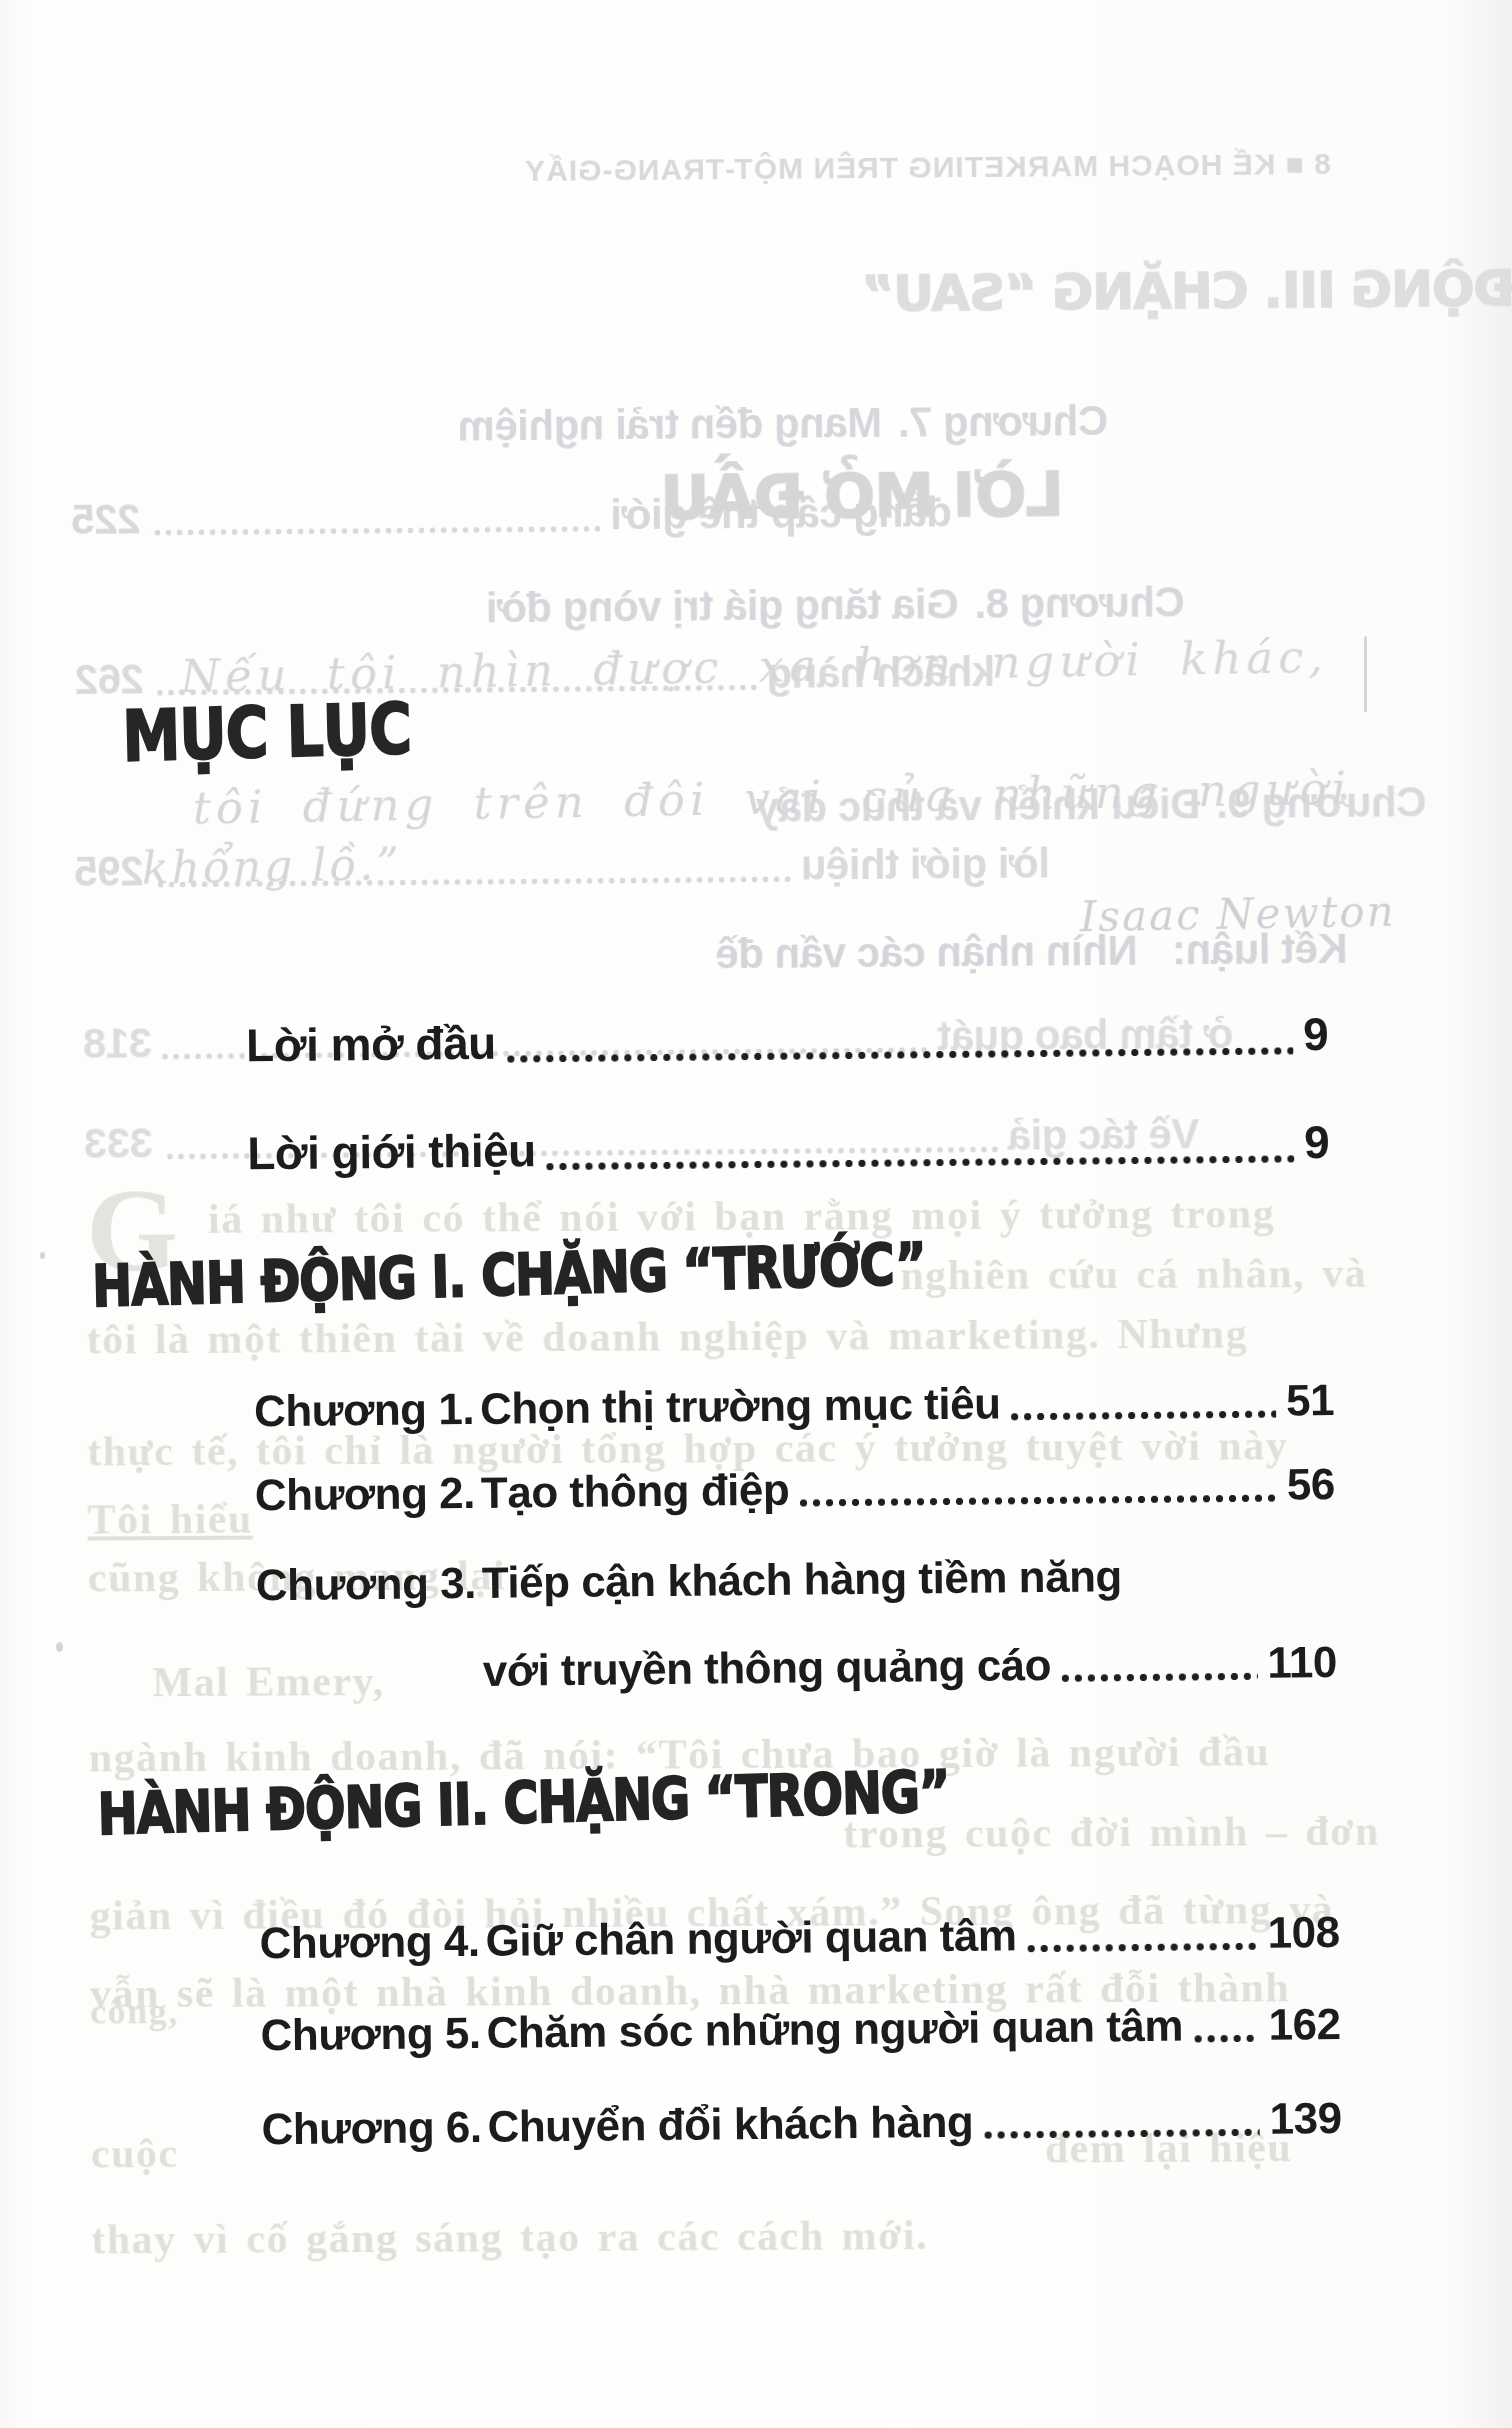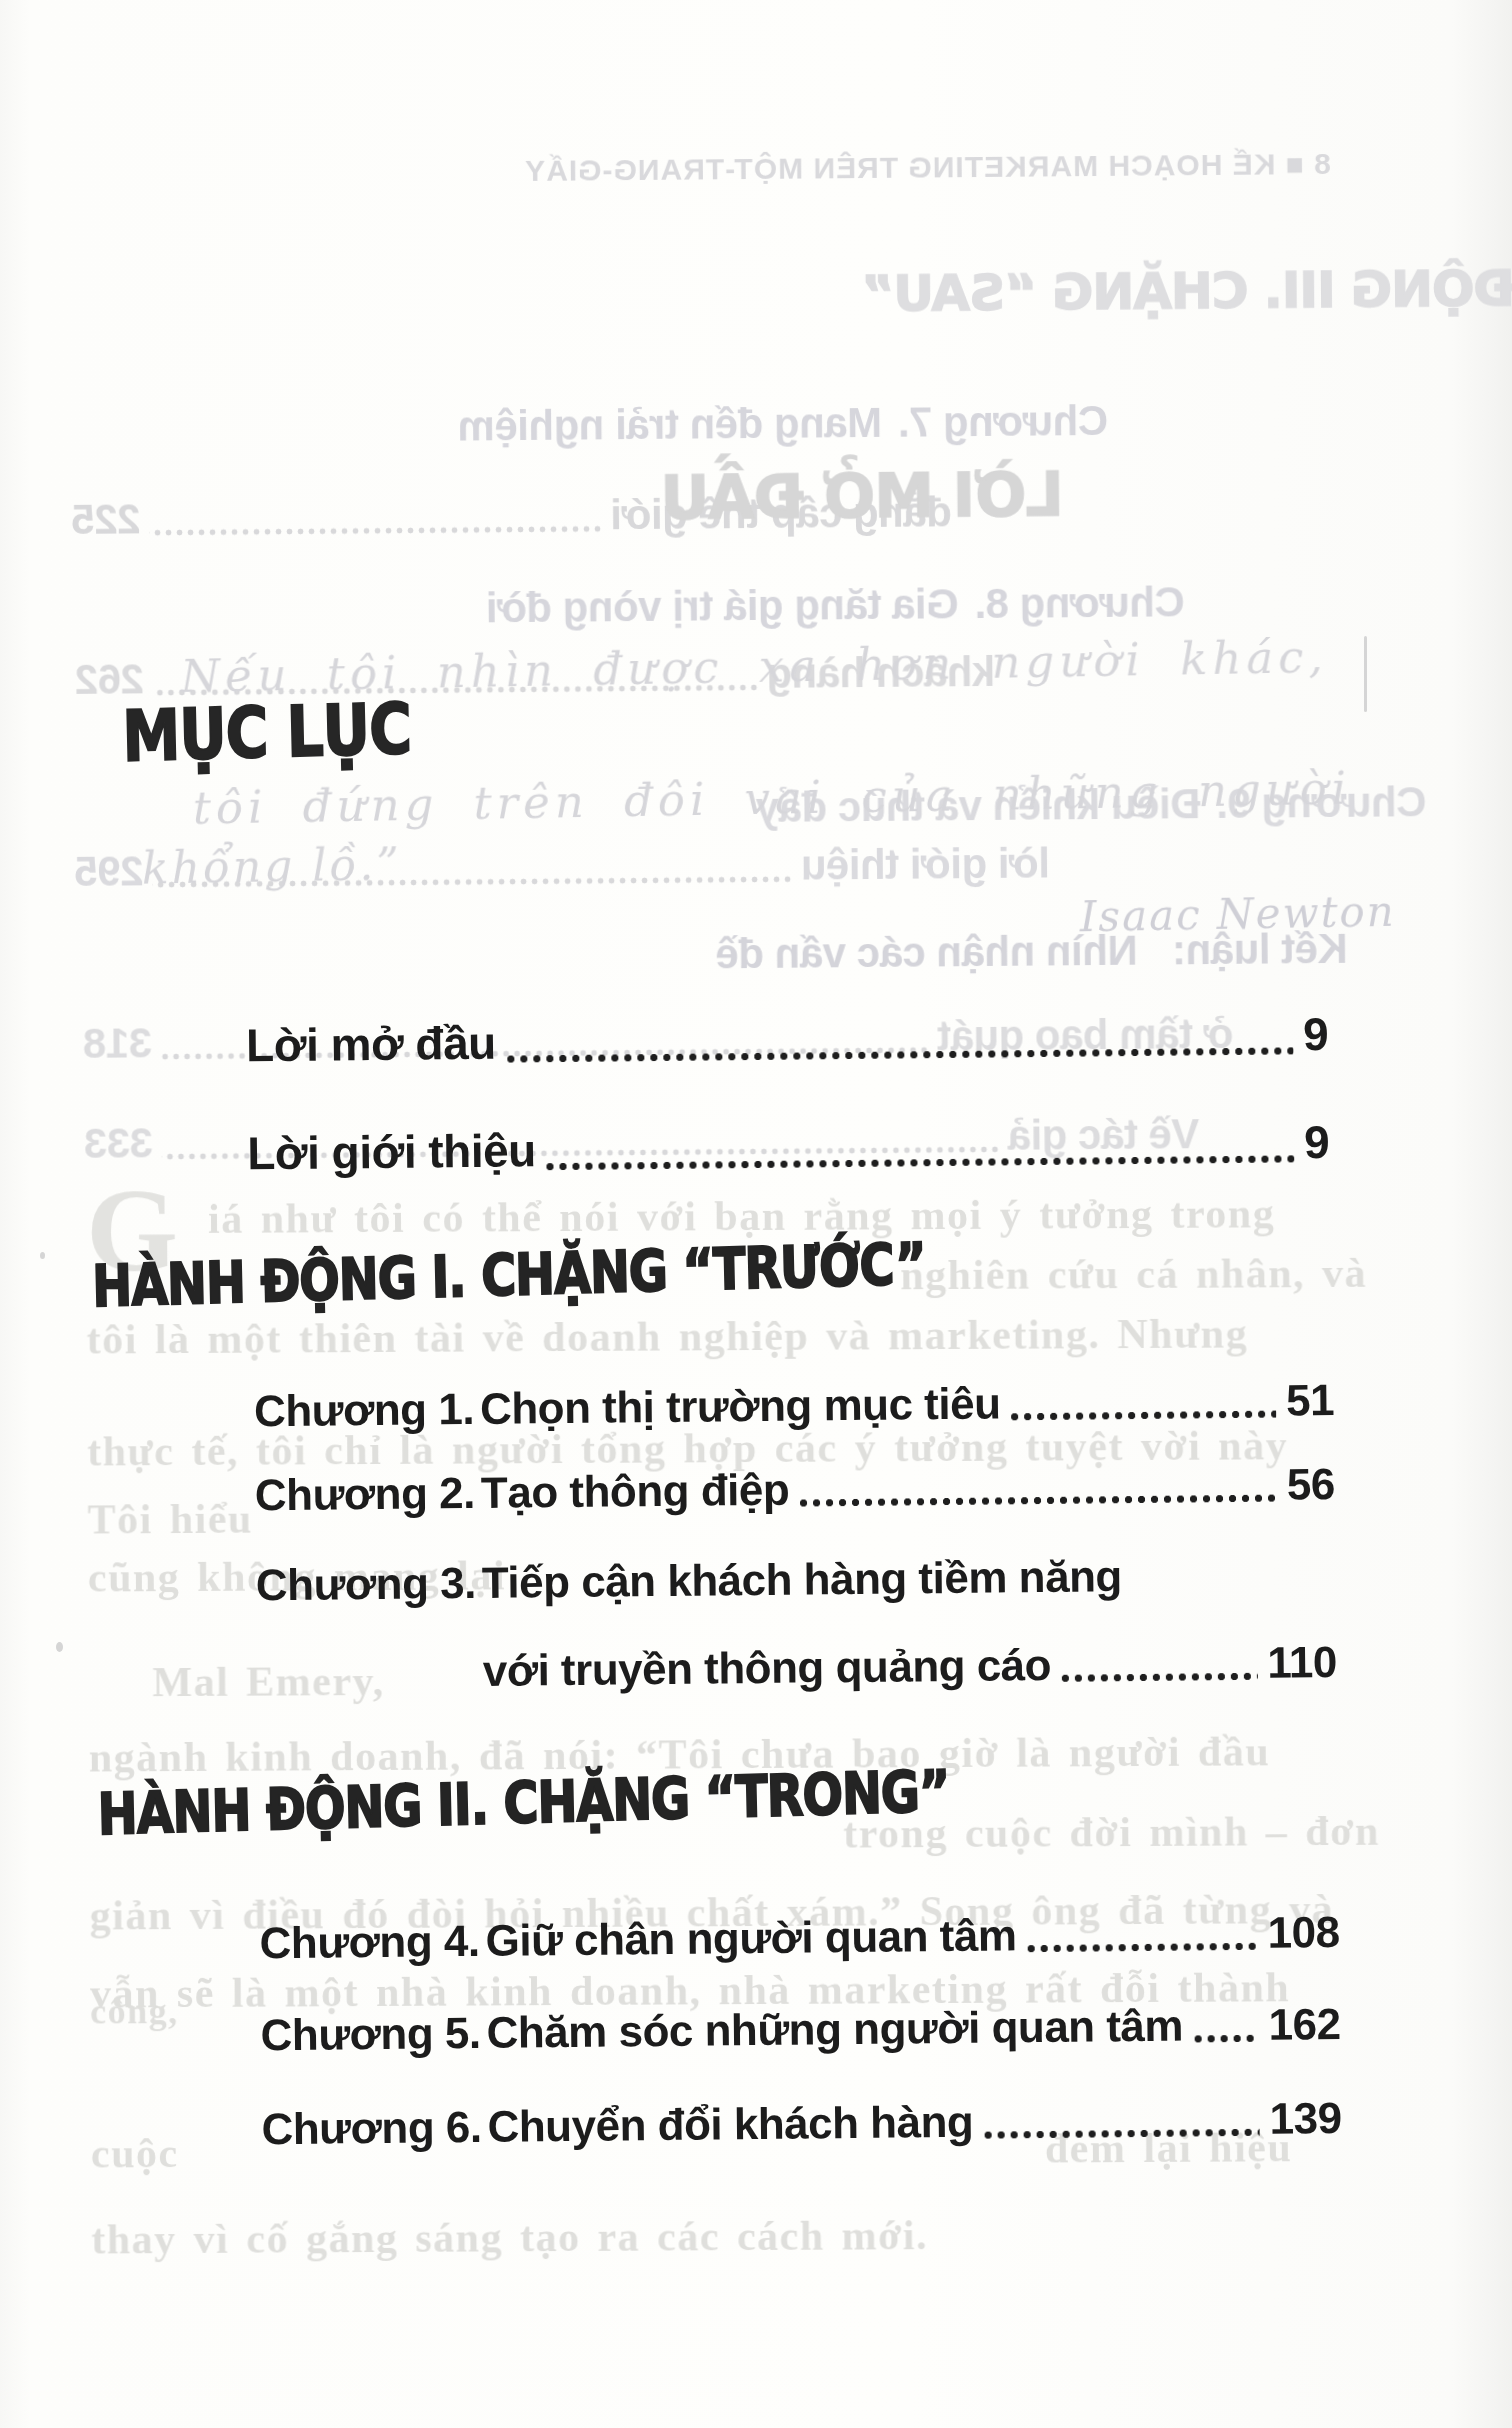--- a/index.html
+++ b/index.html
@@ -118,21 +118,21 @@
     <div class="abs quote" style="top:832px;left:148px;font-size:44px;letter-spacing:3px;">khổng lồ.”</div>
     <div class="abs quote" style="top:898px;left:1085px;font-size:42px;letter-spacing:2px;color:#cfcfd6;">Isaac Newton</div>
   </div>
 
   <div class="layer" style="transform:rotate(-0.3deg);">
     <div class="abs para" style="top:1160px;left:86px;font-size:118px;letter-spacing:0;color:#e3e3e0;">G</div>
     <div class="abs para" style="top:1192px;left:208px;font-size:42px;">iá như tôi có thể nói với bạn rằng mọi ý tưởng trong</div>
     <div class="abs para" style="top:1252px;left:900px;font-size:42px;">nghiên cứu cá nhân, và</div>
     <div class="abs para" style="top:1312px;left:86px;font-size:42px;">tôi là một thiên tài về doanh nghiệp và marketing. Nhưng</div>
     <div class="abs para" style="top:1424px;left:86px;font-size:42px;">thực tế, tôi chỉ là người tổng hợp các ý tưởng tuyệt vời này</div>
-    <div class="abs para" style="top:1492px;left:86px;font-size:42px;">Tôi hiểu</div>
+    <div class="abs para" style="top:1492px;left:86px;font-size:42px;text-decoration:underline;">Tôi hiểu</div>
     <div class="abs para" style="top:1550px;left:86px;font-size:42px;">cũng không mang lại</div>
     <div class="abs para" style="top:1655px;left:150px;font-size:42px;">Mal Emery,</div>
     <div class="abs para" style="top:1730px;left:86px;font-size:42px;">ngành kinh doanh, đã nói: “Tôi chưa bao giờ là người đầu</div>
     <div class="abs para" style="top:1810px;left:840px;font-size:42px;">trong cuộc đời mình – đơn</div>
     <div class="abs para" style="top:1888px;left:86px;font-size:42px;">giản vì điều đó đòi hỏi nhiều chất xám.” Song ông đã từng và</div>
     <div class="abs para" style="top:1966px;left:86px;font-size:42px;">vẫn sẽ là một nhà kinh doanh, nhà marketing rất đỗi thành</div>
     <div class="abs para" style="top:1987px;left:86px;font-size:36px;">công,</div>
     <div class="abs para" style="top:2126px;left:86px;font-size:42px;">cuộc</div>
     <div class="abs para" style="top:2126px;left:1040px;font-size:42px;">đem lại hiệu</div>
     <div class="abs para" style="top:2212px;left:86px;font-size:42px;">thay vì cố gắng sáng tạo ra các cách mới.</div>

